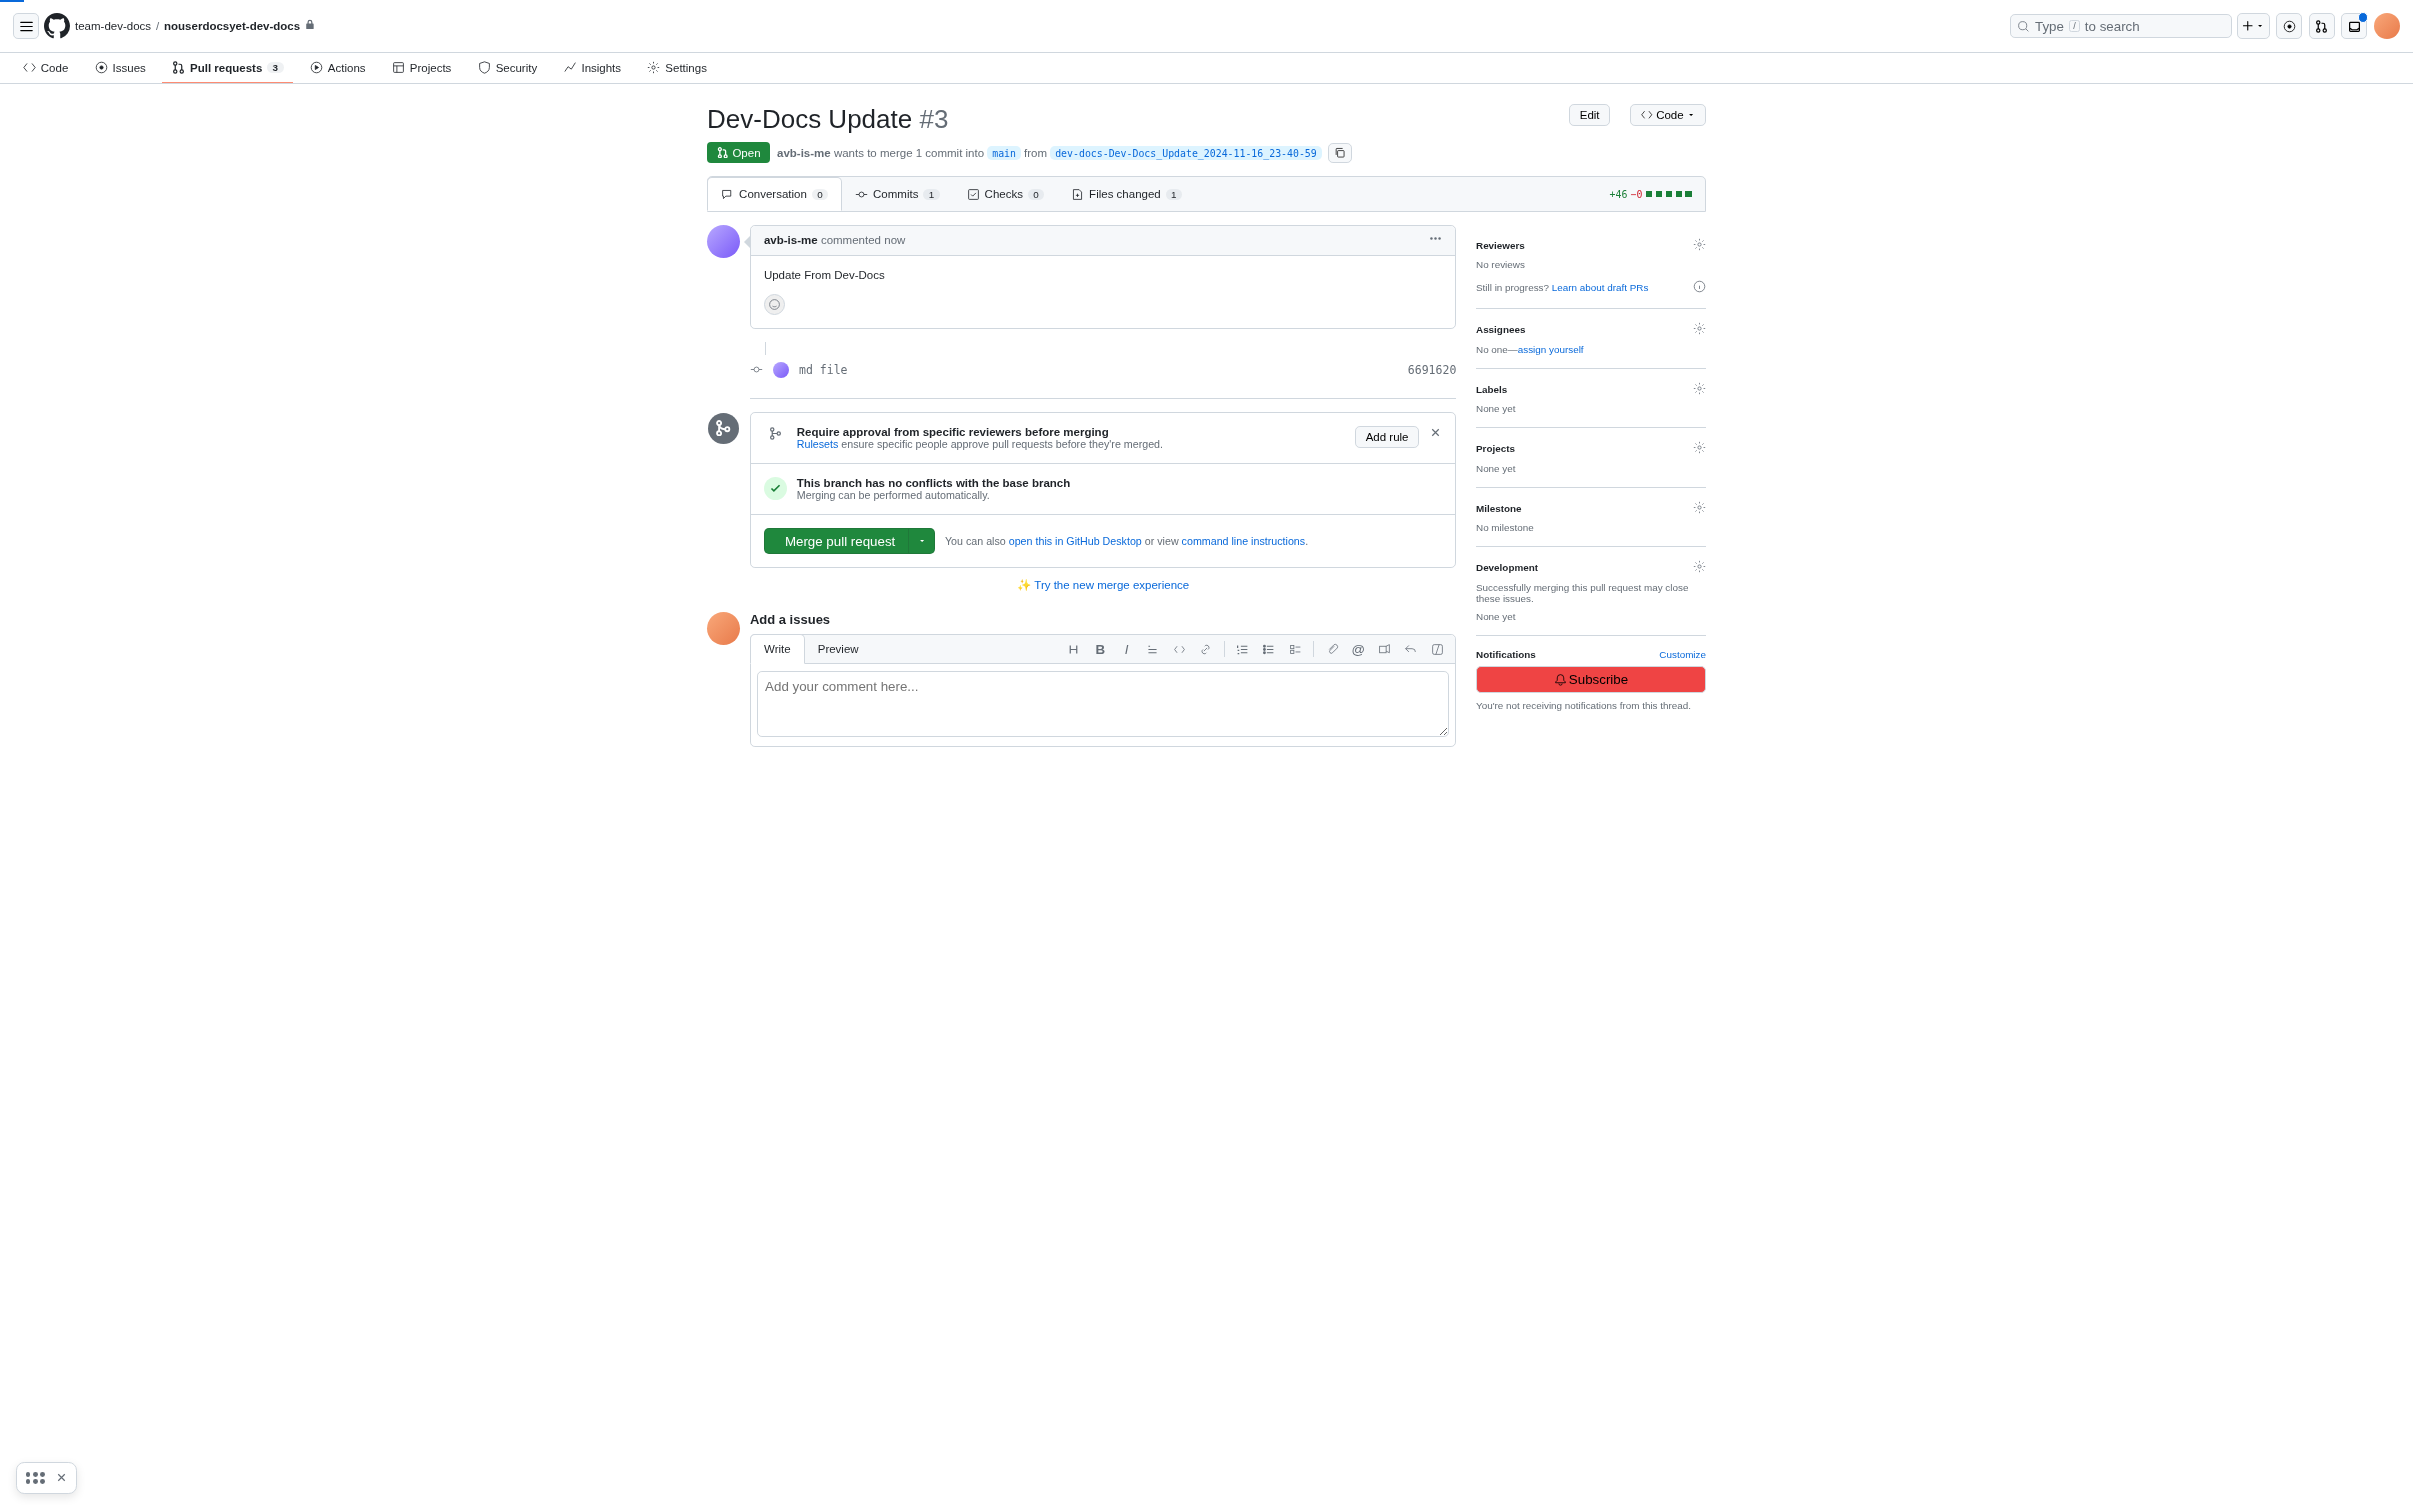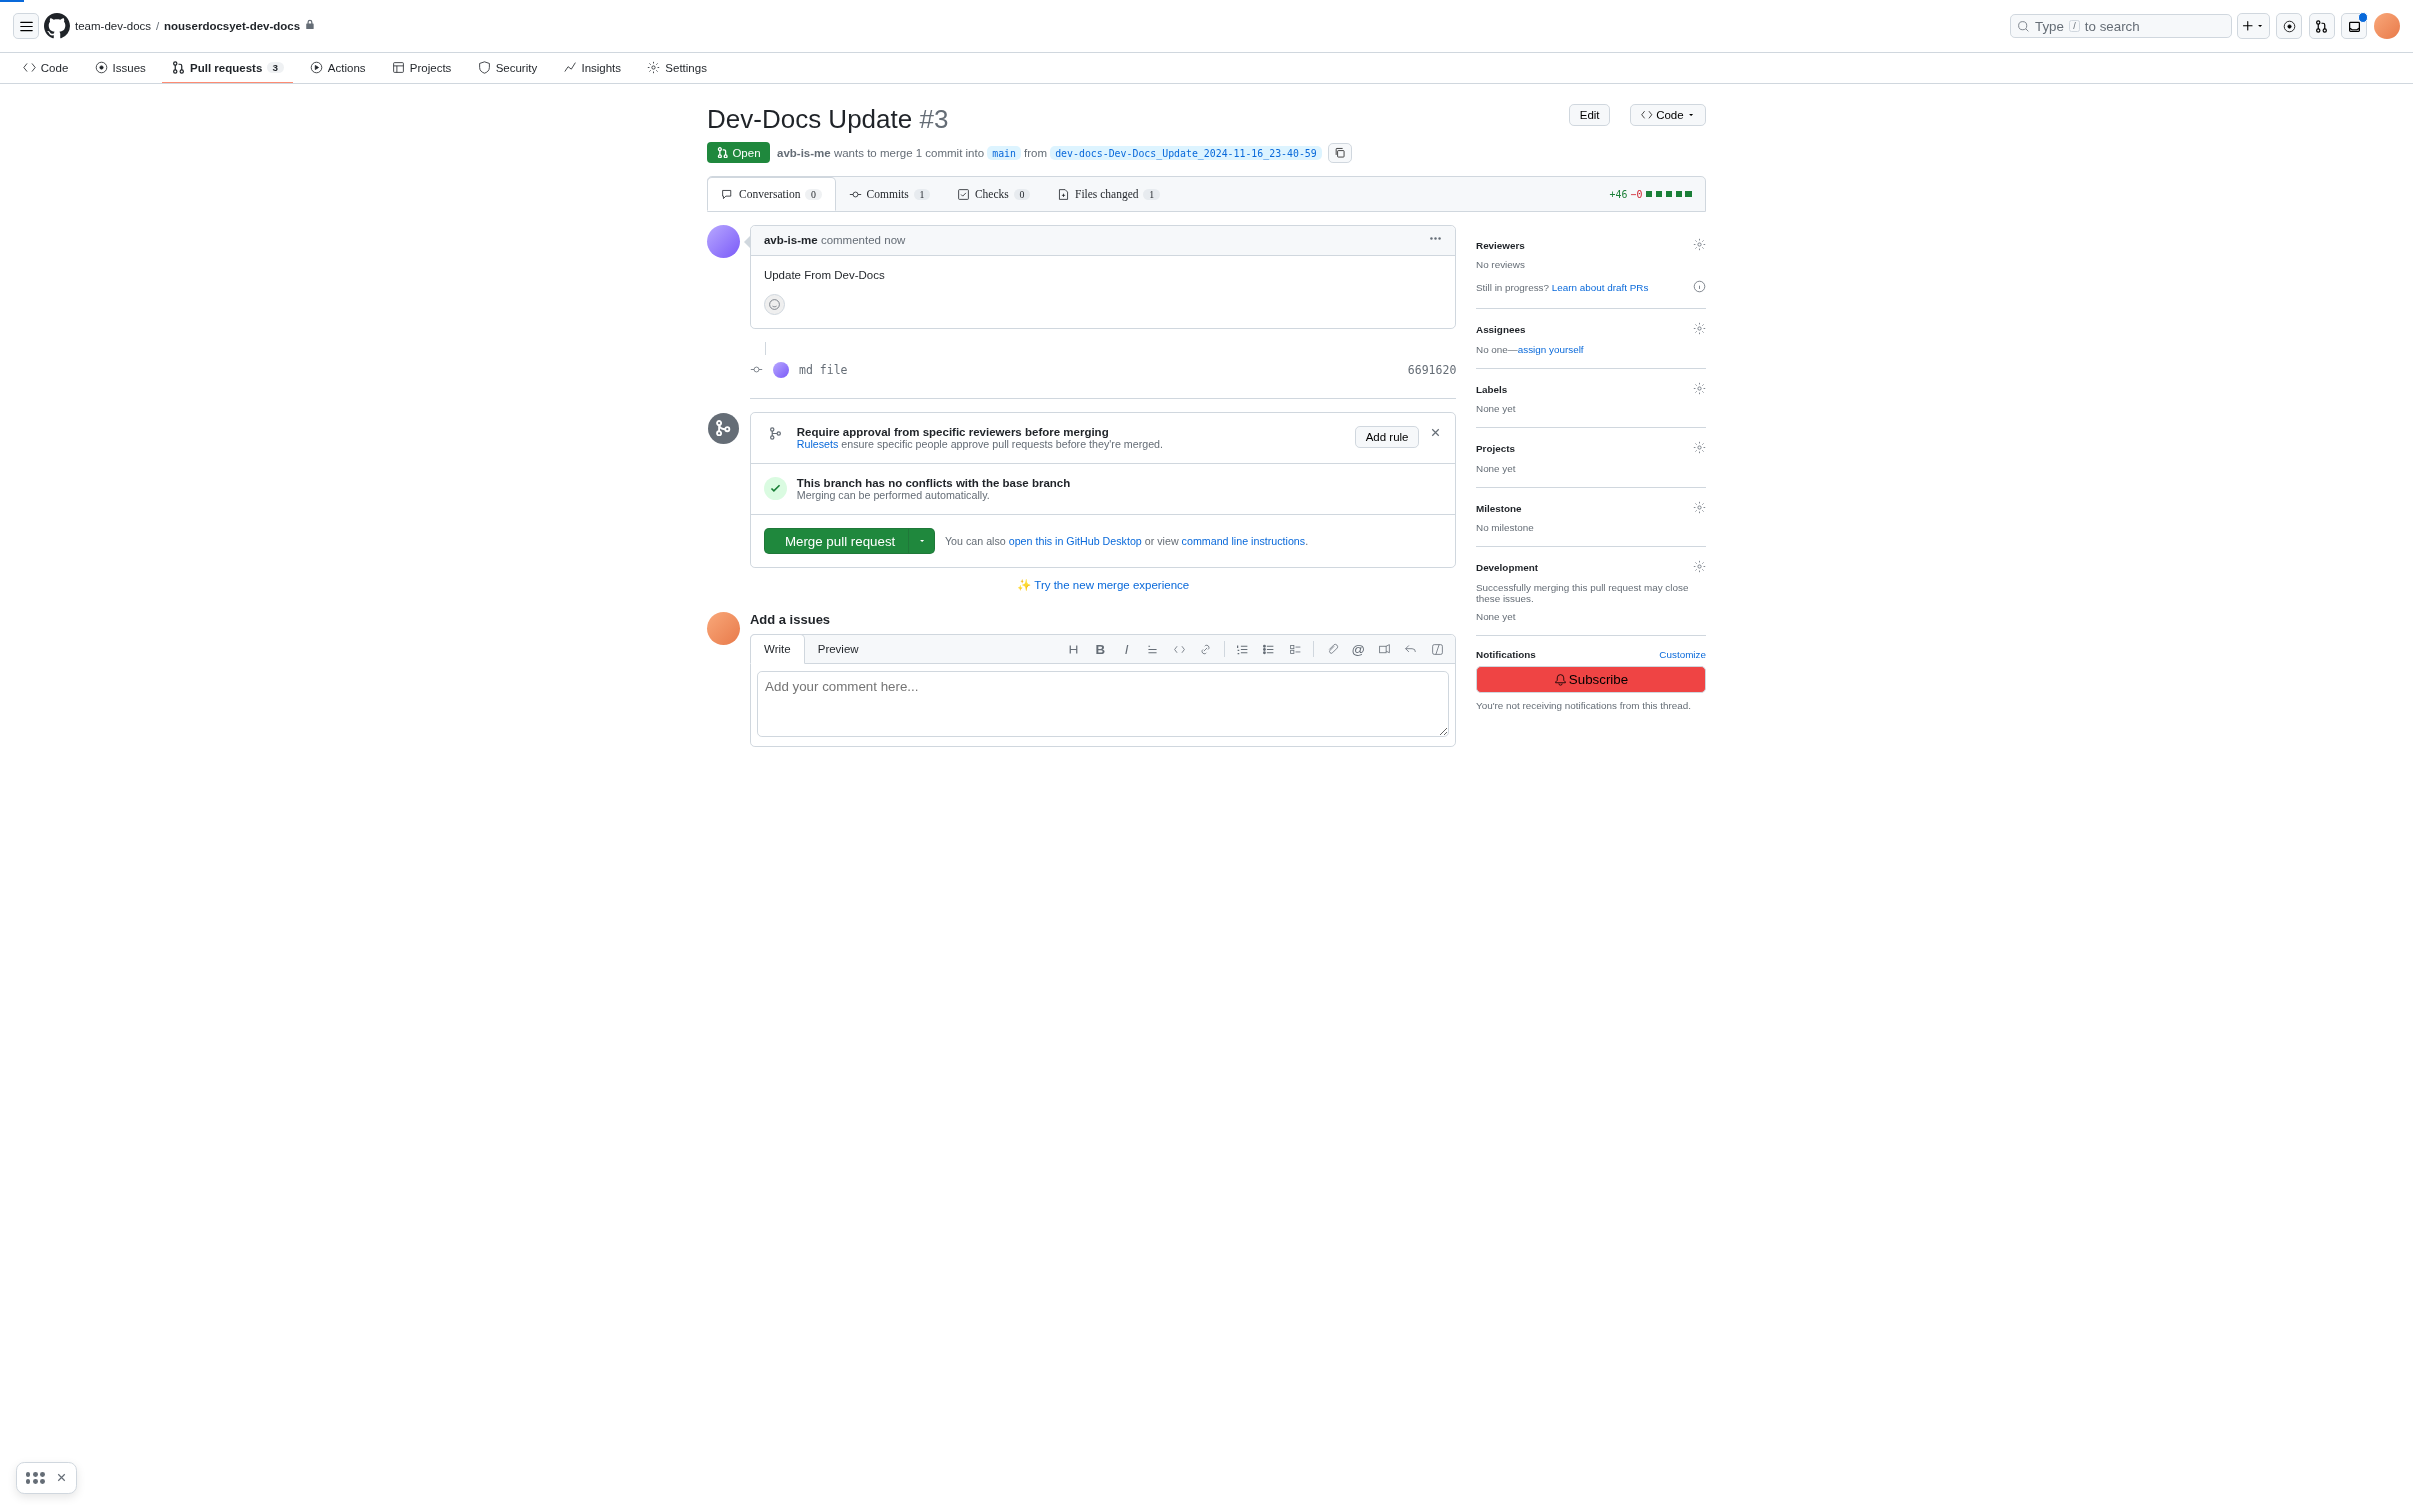--- a/index.html
+++ b/index.html
@@ -28,21 +28,21 @@
 .pr-header { display: flex; justify-content: space-between; align-items: flex-start; margin-bottom: 6.6px; }
 .pr-title { font-size: 26px; font-weight: 400; }
 .pr-title .num { color: #656d76; font-weight: 300; }
 .pr-actions { display: flex; gap: 20px; align-items: center; }
 .btn { border: 0.8px solid #d0d7de; border-radius: 4.9px; padding: 4.1px 9.9px; background: #f6f8fa; cursor: pointer; font-size: 11.5px; display: inline-flex; align-items: center; gap: 3.3px; }
 .status-line { display: flex; align-items: center; gap: 6.6px; margin: 6.6px 0 13px; flex-wrap: wrap; }
 .status-badge { background: #1f883d; color: #fff; border-radius: 4px; padding: 4.9px 9.9px; display: inline-flex; align-items: center; gap: 4px; font-weight: 500; }
 .branch-tag { background: #ddf4ff; color: #0969da; border-radius: 4.9px; padding: 1.6px 4.9px; font-family: ui-monospace, monospace; font-size: 9.9px; }
 
 .tabs-bar { border: 0.8px solid #d0d7de; border-radius: 4.9px 4.9px 0 0; display: flex; align-items: center; background: #f6f8fa; }
-.tab { padding: 9.9px 13px; display: flex; align-items: center; gap: 4.9px; cursor: pointer; border-right: 0.8px solid transparent; font-family: Liberation Serif, serif; }
+.tab { padding: 9.9px 13px; display: flex; align-items: center; gap: 4.9px; cursor: pointer; border-right: 0.8px solid transparent; }
 .tab.active { background: #fff; border: 0.8px solid #d0d7de; border-bottom: 0.8px solid #fff; border-radius: 4.9px 4.9px 0 0; margin: -0.8px 0 -0.8px -0.8px; }
 .diff-stats { margin-left: auto; padding: 0 13px; display: flex; align-items: center; gap: 3.3px; font-family: ui-monospace, monospace; font-size: 9.9px; }
 .diff-add { color: #1a7f37; }
 .diff-del { color: #cf222e; }
 .diff-box { width: 6.6px; height: 6.6px; background: #1a7f37; display: inline-block; }
 
 .main-layout { display: flex; gap: 19.7px; margin-top: 13px; }
 .left-col { flex: 1; min-width: 0; }
 .right-col { width: 230px; flex-shrink: 0; }
 

